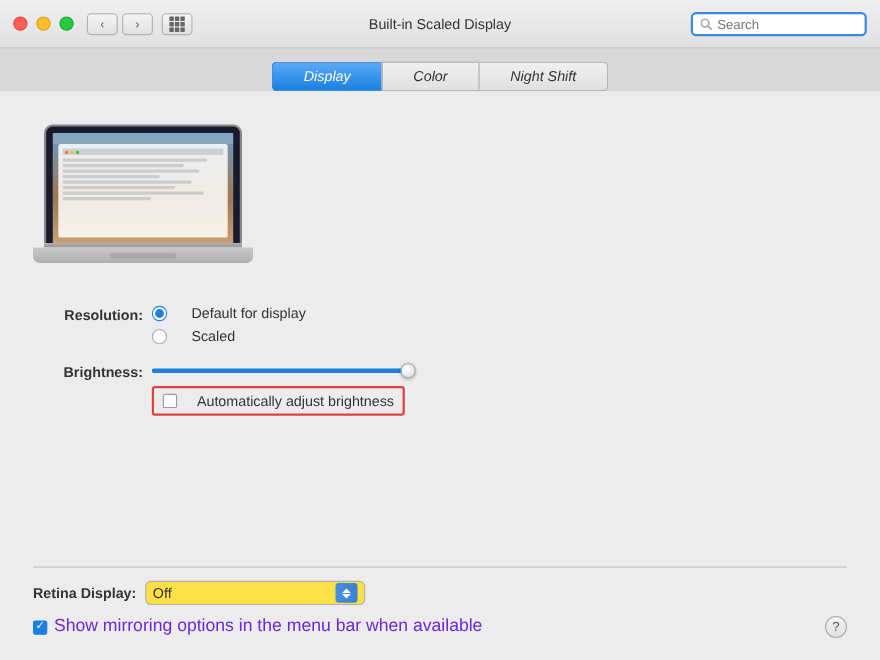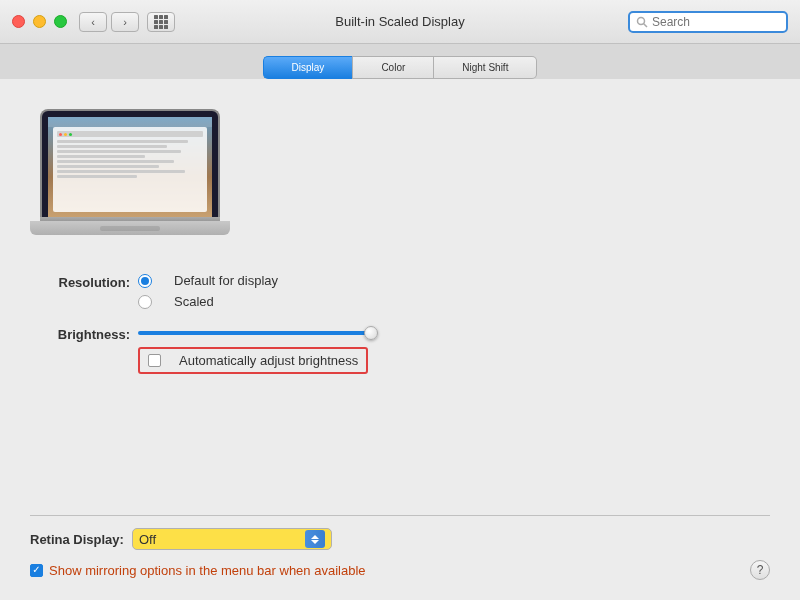--- a/index.html
+++ b/index.html
@@ -127,25 +127,26 @@
     
     .tabs-bar {
       background: #d8d8d8;
       padding: 12px 0 0 0;
       display: flex;
       justify-content: center;
       gap: 0;
     }
     .tab {
       padding: 5px 28px;
-      font-size: 10px;
+      font-size: 13px;
       cursor: pointer;
       border: 1px solid #b0b0b0;
       background: linear-gradient(to bottom, #f0f0f0, #e0e0e0);
       color: #333;
+      font-style: italic;
     }
     .tab:first-child {
       border-radius: 5px 0 0 5px;
       border-right: none;
     }
     .tab:last-child {
       border-radius: 0 5px 5px 0;
       border-left: none;
     }
     .tab.active {
@@ -465,22 +466,22 @@
       justify-content: center;
       flex-shrink: 0;
       cursor: pointer;
     }
     .checkmark {
       color: white;
       font-size: 10px;
       line-height: 1;
     }
     .mirroring-label {
-      font-size: 13px;
-      color: #c2410c;
+      font-size: 16px;
+      color: #6d28d9;
     }
 
     .help-btn {
       width: 20px;
       height: 20px;
       border-radius: 50%;
       border: 1px solid #aaa;
       background: linear-gradient(to bottom, #f5f5f5, #e0e0e0);
       display: flex;
       align-items: center;

